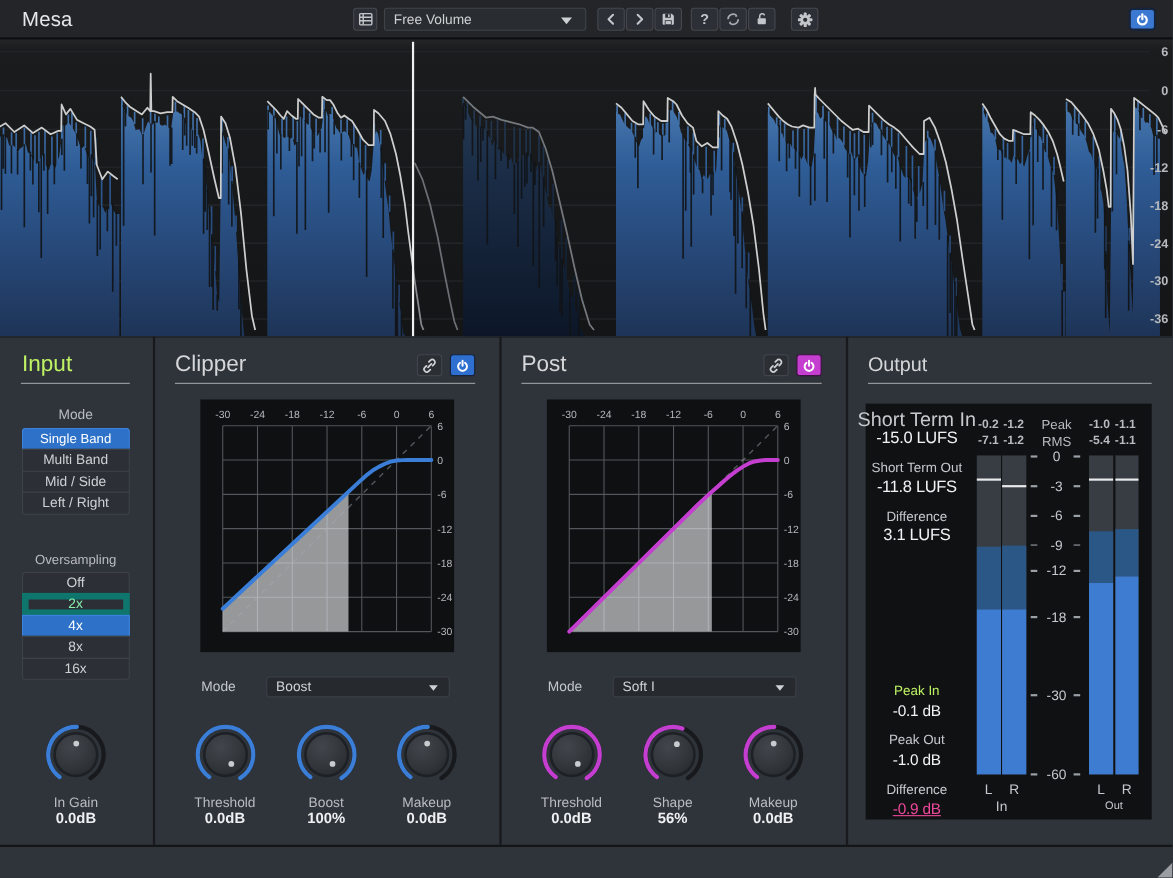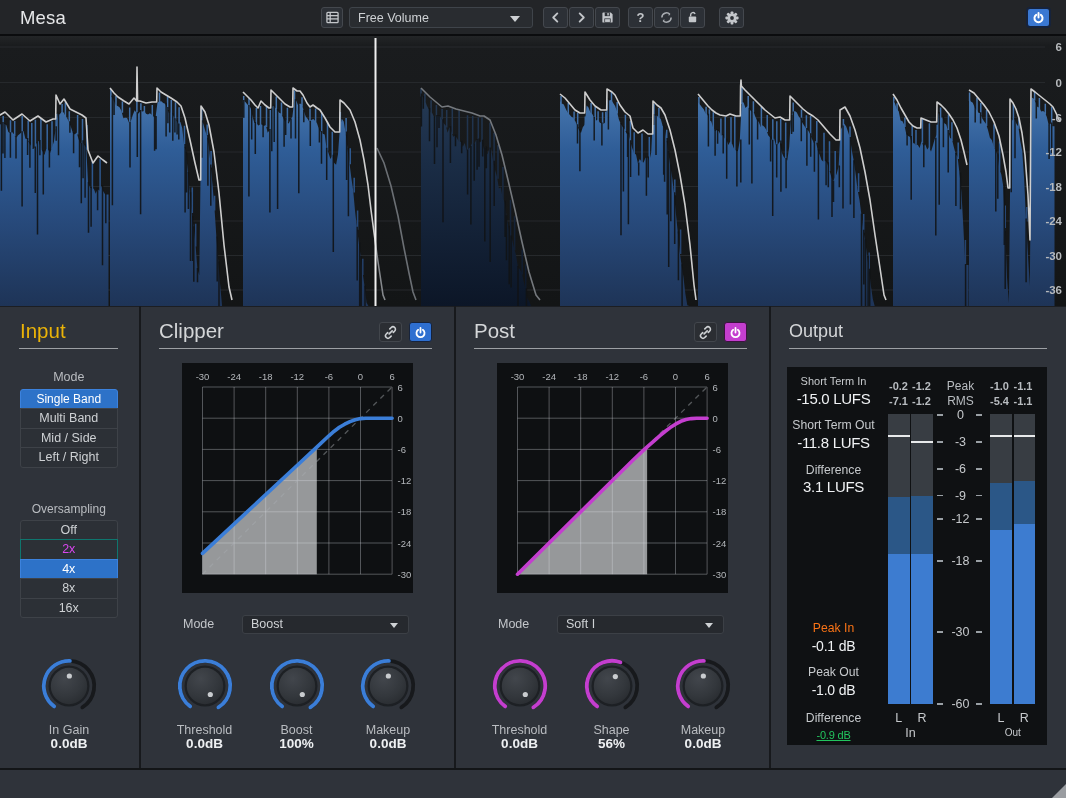--- a/index.html
+++ b/index.html
@@ -169,30 +169,30 @@
 <div style="position:absolute;left:0;top:306px;width:1066px;height:462px;background:#2f333a;"></div>
 <div style="position:absolute;left:0;top:306px;width:1066px;height:1px;background:#1c1e22;"></div>
 <div style="position:absolute;left:139px;top:306px;width:2px;height:462px;background:#17191c;"></div>
 <div style="position:absolute;left:454px;top:306px;width:2px;height:462px;background:#17191c;"></div>
 <div style="position:absolute;left:769px;top:306px;width:2px;height:462px;background:#17191c;"></div>
 <div style="position:absolute;left:0;top:768px;width:1066px;height:2px;background:#131517;"></div>
 <div style="position:absolute;left:0;top:770px;width:1066px;height:28px;background:#2f333a;"></div>
 <svg style="position:absolute;left:1052px;top:784px" width="14" height="14" viewBox="0 0 14 14">
     <path d="M 14 0 L 14 14 L 0 14 Z" fill="#9a9da1"></path>
   </svg>
-<div style="position:absolute;top:322px;font-size:20.5px;color:#eab308;font-weight:400;line-height:18px;white-space:nowrap;left:20px;">Input</div>
+<div style="position:absolute;top:322px;font-size:20.5px;color:#bef264;font-weight:400;line-height:18px;white-space:nowrap;left:20px;">Input</div>
 <div style="position:absolute;left:19px;top:348px;width:99px;height:1px;background:#9da0a4;"></div>
 <div style="position:absolute;top:368px;font-size:12.5px;color:#b9bcc0;font-weight:400;line-height:18px;white-space:nowrap;left:68.8px;transform:translateX(-50%);">Mode</div>
 <div style="position:absolute;left:19.5px;top:388.5px;width:98.5px;height:20.5px;background:#2d72c8;border:1px solid #3c82dd;border-radius:3px 3px 0px 0px;box-sizing:border-box;display:flex;align-items:center;justify-content:center;font-size:12px;color:#fff;">Single Band</div>
 <div style="position:absolute;left:19.5px;top:408.0px;width:98.5px;height:20.5px;background:#2c3036;border:1px solid #3e4248;border-radius:0px 0px 0px 0px;box-sizing:border-box;display:flex;align-items:center;justify-content:center;font-size:12.5px;color:#ced1d4;">Multi Band</div>
 <div style="position:absolute;left:19.5px;top:427.5px;width:98.5px;height:20.5px;background:#2c3036;border:1px solid #3e4248;border-radius:0px 0px 0px 0px;box-sizing:border-box;display:flex;align-items:center;justify-content:center;font-size:12.5px;color:#ced1d4;">Mid / Side</div>
 <div style="position:absolute;left:19.5px;top:447.0px;width:98.5px;height:20.5px;background:#2c3036;border:1px solid #3e4248;border-radius:0px 0px 3px 3px;box-sizing:border-box;display:flex;align-items:center;justify-content:center;font-size:12.5px;color:#ced1d4;">Left / Right</div>
 <div style="position:absolute;top:500px;font-size:12px;color:#b9bcc0;font-weight:400;line-height:18px;white-space:nowrap;left:68.8px;transform:translateX(-50%);">Oversampling</div>
 <div style="position:absolute;left:19.5px;top:519.5px;width:98.5px;height:20.5px;background:#2c3036;border:1px solid #3e4248;border-radius:3px 3px 0px 0px;box-sizing:border-box;display:flex;align-items:center;justify-content:center;font-size:12.5px;color:#ced1d4;">Off</div>
-<div style="position:absolute;left:19.5px;top:539.0px;width:98.5px;height:20.5px;background:#2c3036;border:1px solid #0f766e;border-radius:0px 0px 0px 0px;box-sizing:border-box;display:flex;align-items:center;justify-content:center;font-size:12.5px;color:#d946ef;">2x</div>
+<div style="position:absolute;left:19.5px;top:539.0px;width:98.5px;height:20.5px;background:#2c3036;border:6px solid #0f766e;border-radius:0px 0px 0px 0px;box-sizing:border-box;display:flex;align-items:center;justify-content:center;font-size:12.5px;color:#86efac;">2x</div>
 <div style="position:absolute;left:19.5px;top:558.5px;width:98.5px;height:20.5px;background:#2d72c8;border:1px solid #3c82dd;border-radius:0px 0px 0px 0px;box-sizing:border-box;display:flex;align-items:center;justify-content:center;font-size:12.5px;color:#fff;">4x</div>
 <div style="position:absolute;left:19.5px;top:578.0px;width:98.5px;height:20.5px;background:#2c3036;border:1px solid #3e4248;border-radius:0px 0px 0px 0px;box-sizing:border-box;display:flex;align-items:center;justify-content:center;font-size:12.5px;color:#ced1d4;">8x</div>
 <div style="position:absolute;left:19.5px;top:597.5px;width:98.5px;height:20.5px;background:#2c3036;border:1px solid #3e4248;border-radius:0px 0px 3px 3px;box-sizing:border-box;display:flex;align-items:center;justify-content:center;font-size:12.5px;color:#ced1d4;">16x</div>
 <svg style="position:absolute;left:39px;top:656px" width="60" height="60" viewBox="0 0 60 60">
     <path d="M 15.19 50.39 A 25.2 25.2 0 1 1 43.35 51.37" stroke="#17191c" stroke-width="3.8" fill="none" stroke-linecap="round"></path>
     <path d="M 15.19 50.39 A 25.2 25.2 0 0 1 30.88 4.82" stroke="#3b7ed8" stroke-width="3.8" fill="none" stroke-linecap="round"></path>
     <circle cx="30" cy="30" r="20.5" fill="#1d2024"></circle>
     <circle cx="30" cy="30" r="18.2" fill="url(#kgrad)"></circle>
     <circle cx="30.35" cy="20.01" r="2.6" fill="#c9cccf"></circle>
   </svg>
@@ -328,32 +328,32 @@
   </svg>
 <div style="position:absolute;top:720.5px;font-size:12.5px;color:#b9bcc0;font-weight:400;line-height:18px;white-space:nowrap;left:519.5px;transform:translateX(-50%);">Threshold</div>
 <div style="position:absolute;top:734.5px;font-size:13.5px;color:#eef0f2;font-weight:700;line-height:18px;white-space:nowrap;left:519.5px;transform:translateX(-50%);">0.0dB</div>
 <div style="position:absolute;top:720.5px;font-size:12.5px;color:#b9bcc0;font-weight:400;line-height:18px;white-space:nowrap;left:611.5px;transform:translateX(-50%);">Shape</div>
 <div style="position:absolute;top:734.5px;font-size:13.5px;color:#eef0f2;font-weight:700;line-height:18px;white-space:nowrap;left:611.5px;transform:translateX(-50%);">56%</div>
 <div style="position:absolute;top:720.5px;font-size:12.5px;color:#b9bcc0;font-weight:400;line-height:18px;white-space:nowrap;left:703px;transform:translateX(-50%);">Makeup</div>
 <div style="position:absolute;top:734.5px;font-size:13.5px;color:#eef0f2;font-weight:700;line-height:18px;white-space:nowrap;left:703px;transform:translateX(-50%);">0.0dB</div>
 <div style="position:absolute;top:322px;font-size:18px;color:#d4d6d8;font-weight:400;line-height:18px;white-space:nowrap;left:789px;">Output</div>
 <div style="position:absolute;left:789px;top:348px;width:258px;height:1px;background:#9da0a4;"></div>
 <div style="position:absolute;left:786.5px;top:366.5px;width:260px;height:378.5px;background:#0f1113;"></div>
-<div style="position:absolute;top:371.5px;font-size:11px;color:#c6c9cc;font-weight:400;line-height:18px;white-space:nowrap;left:833.5px;transform:translateX(-50%);">Short Term In</div>
+<div style="position:absolute;top:371.5px;font-size:18px;color:#c6c9cc;font-weight:400;line-height:18px;white-space:nowrap;left:833.5px;transform:translateX(-50%);">Short Term In</div>
 <div style="position:absolute;top:389.5px;font-size:15px;color:#f0f2f4;font-weight:400;line-height:18px;white-space:nowrap;letter-spacing:-0.3px;left:833.5px;transform:translateX(-50%);">-15.0 LUFS</div>
 <div style="position:absolute;top:415.8px;font-size:12.2px;color:#c6c9cc;font-weight:400;line-height:18px;white-space:nowrap;left:833.5px;transform:translateX(-50%);">Short Term Out</div>
 <div style="position:absolute;top:433.5px;font-size:15px;color:#f0f2f4;font-weight:400;line-height:18px;white-space:nowrap;letter-spacing:-0.3px;left:833.5px;transform:translateX(-50%);">-11.8 LUFS</div>
 <div style="position:absolute;top:460.6px;font-size:12.2px;color:#c6c9cc;font-weight:400;line-height:18px;white-space:nowrap;left:833.5px;transform:translateX(-50%);">Difference</div>
 <div style="position:absolute;top:478.3px;font-size:15px;color:#f0f2f4;font-weight:400;line-height:18px;white-space:nowrap;letter-spacing:-0.3px;left:833.5px;transform:translateX(-50%);">3.1 LUFS</div>
-<div style="position:absolute;top:619px;font-size:12.2px;color:#f97316;font-weight:400;line-height:18px;white-space:nowrap;left:833.5px;transform:translateX(-50%);">Peak In</div>
+<div style="position:absolute;top:619px;font-size:12.2px;color:#bef264;font-weight:400;line-height:18px;white-space:nowrap;left:833.5px;transform:translateX(-50%);">Peak In</div>
 <div style="position:absolute;top:637px;font-size:14px;color:#f0f2f4;font-weight:400;line-height:18px;white-space:nowrap;letter-spacing:-0.2px;left:833.5px;transform:translateX(-50%);">-0.1 dB</div>
 <div style="position:absolute;top:663px;font-size:12.2px;color:#c6c9cc;font-weight:400;line-height:18px;white-space:nowrap;left:833.5px;transform:translateX(-50%);">Peak Out</div>
 <div style="position:absolute;top:681px;font-size:14px;color:#f0f2f4;font-weight:400;line-height:18px;white-space:nowrap;letter-spacing:-0.2px;left:833.5px;transform:translateX(-50%);">-1.0 dB</div>
 <div style="position:absolute;top:708.5px;font-size:12.2px;color:#c6c9cc;font-weight:400;line-height:18px;white-space:nowrap;left:833.5px;transform:translateX(-50%);">Difference</div>
-<div style="position:absolute;top:725.5px;font-size:11px;color:#22c55e;font-weight:400;line-height:18px;white-space:nowrap;letter-spacing:-0.2px;left:833.5px;transform:translateX(-50%);text-decoration:underline;">-0.9 dB</div>
+<div style="position:absolute;top:725.5px;font-size:14px;color:#ec4899;font-weight:400;line-height:18px;white-space:nowrap;letter-spacing:-0.2px;left:833.5px;transform:translateX(-50%);text-decoration:underline;">-0.9 dB</div>
 <div style="position:absolute;top:376.5px;font-size:11px;color:#b8bcc0;font-weight:700;line-height:18px;white-space:nowrap;left:898.5px;transform:translateX(-50%);">-0.2</div>
 <div style="position:absolute;top:376.5px;font-size:11px;color:#b8bcc0;font-weight:700;line-height:18px;white-space:nowrap;left:921.5px;transform:translateX(-50%);">-1.2</div>
 <div style="position:absolute;top:376.5px;font-size:12px;color:#b8bcc0;font-weight:400;line-height:18px;white-space:nowrap;left:960.5px;transform:translateX(-50%);">Peak</div>
 <div style="position:absolute;top:376.5px;font-size:11px;color:#b8bcc0;font-weight:700;line-height:18px;white-space:nowrap;left:999.5px;transform:translateX(-50%);">-1.0</div>
 <div style="position:absolute;top:376.5px;font-size:11px;color:#b8bcc0;font-weight:700;line-height:18px;white-space:nowrap;left:1023px;transform:translateX(-50%);">-1.1</div>
 <div style="position:absolute;top:391.5px;font-size:11px;color:#b8bcc0;font-weight:700;line-height:18px;white-space:nowrap;left:898.5px;transform:translateX(-50%);">-7.1</div>
 <div style="position:absolute;top:391.5px;font-size:11px;color:#b8bcc0;font-weight:700;line-height:18px;white-space:nowrap;left:921.5px;transform:translateX(-50%);">-1.2</div>
 <div style="position:absolute;top:391.5px;font-size:12px;color:#b8bcc0;font-weight:400;line-height:18px;white-space:nowrap;left:960.5px;transform:translateX(-50%);">RMS</div>
 <div style="position:absolute;top:391.5px;font-size:11px;color:#b8bcc0;font-weight:700;line-height:18px;white-space:nowrap;left:999.5px;transform:translateX(-50%);">-5.4</div>
 <div style="position:absolute;top:391.5px;font-size:11px;color:#b8bcc0;font-weight:700;line-height:18px;white-space:nowrap;left:1023px;transform:translateX(-50%);">-1.1</div>

